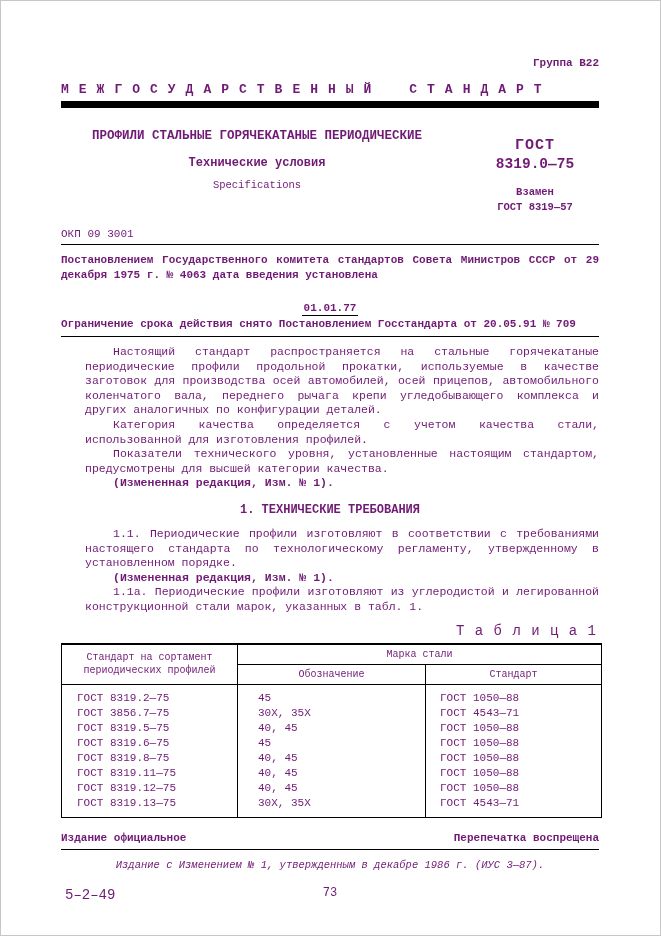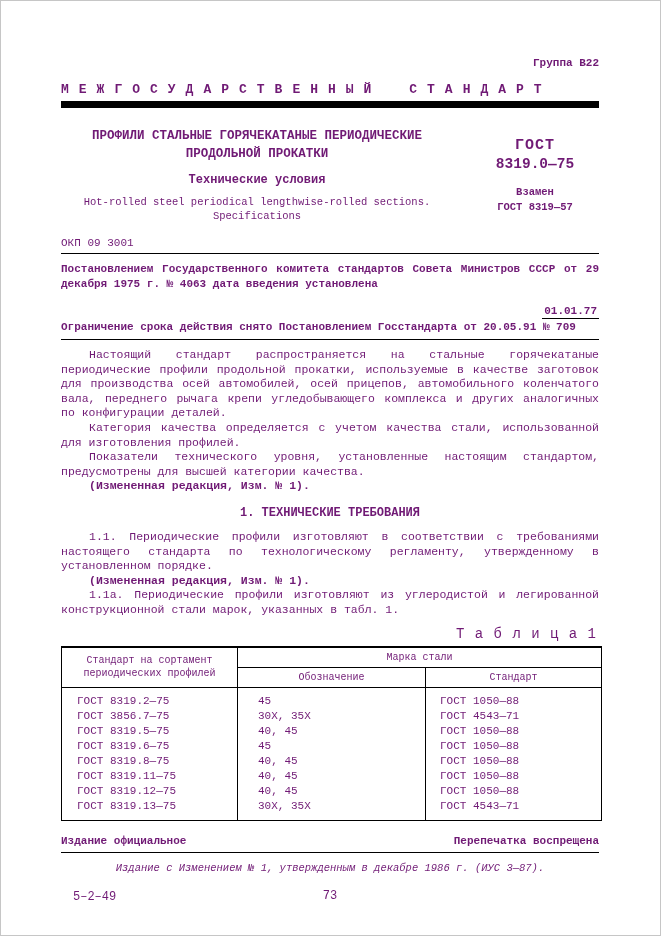--- a/index.html
+++ b/index.html
@@ -34,26 +34,26 @@
   .gost-label { font-weight: bold; font-size: 15px; letter-spacing: 1px; }
   .gost-number { font-weight: bold; font-size: 14.5px; margin-top: 2px; }
   .replaces { margin-top: 13px; font-weight: bold; font-size: 10.5px; line-height: 1.4; }
 
   .okp { margin-top: 14px; font-size: 11px; }
   .rule { border-top: 1px solid #000; }
   .rule-1 { margin-top: 4px; }
   .rule-2 { margin-top: 6px; }
 
   .decree { margin-top: 8px; font-weight: bold; font-size: 11px; line-height: 1.35; text-align: justify; }
-  .date-row { text-align: right; margin-top: 9px; }
+  .date-row { text-align: center; margin-top: 15px; }
   .effective-date { display: inline-block; font-weight: bold; font-size: 11px; border-bottom: 1px solid #000; padding: 0 2px 1px; }
   .limitation { font-weight: bold; font-size: 11px; margin-top: 2px; }
 
   .body-text { margin-top: 8px; }
-  .para { font-size: 11.5px; line-height: 1.27; text-align: justify; text-indent: 28px; }
+  .para { font-size: 11.5px; line-height: 1.27; text-align: justify; text-indent: 28px; margin-left: 24px; }
   .para.bold { font-weight: bold; }
 
   .section-heading { text-align: center; font-weight: bold; font-size: 12px; margin: 12px 0 10px; }
 
   .table-caption { text-align: right; font-size: 14px; margin: 8px 2px 4px 0; letter-spacing: 1px; }
 
   table.t1 { width: 100%; border-collapse: collapse; table-layout: fixed; border: 1px solid #000; border-top: 2px solid #000; }
   .t1 thead th {
     border: 1px solid #000; border-top: none;
     font-weight: normal; font-size: 10px; line-height: 1.3;
@@ -71,43 +71,41 @@
   .t1 tbody tr:last-child td { padding-bottom: 6px; }
 
   .footer-row {
     display: flex; justify-content: space-between;
     font-weight: bold; font-size: 11px;
     margin-top: 14px; padding-bottom: 5px;
     border-bottom: 1px solid #000;
   }
   .edition-note { text-align: center; font-style: italic; font-size: 10.5px; margin-top: 9px; }
   .bottom-row { position: relative; margin-top: 12px; height: 16px; text-align: center; }
-  .print-code { position: absolute; left: 12px; top: 4px; font-size: 12px; }
+  .print-code { position: absolute; left: 4px; top: 4px; font-size: 14px; }
   .page-number { font-size: 12px; }
 </style>
 </head>
 <body>
 
 <div class="page">
   <div class="content">
 
     <div class="group-label">Группа В22</div>
 
     <div class="masthead">МЕЖГОСУДАРСТВЕННЫЙ СТАНДАРТ</div>
     <div class="masthead-rule"></div>
 
     <div class="title-block">
       <div class="tb-left">
         <div class="main-title">
           <div>ПРОФИЛИ СТАЛЬНЫЕ ГОРЯЧЕКАТАНЫЕ ПЕРИОДИЧЕСКИЕ</div>
-          <div>ПРОДОЛЬНОЙ ПРОКАТКИ</div>
         </div>
         <div class="subtitle">Технические условия</div>
         <div class="title-en">
-          <div>Hot-rolled steel periodical lengthwise-rolled sections.</div>
           <div>Specifications</div>
         </div>
       </div>
       <div class="tb-right">
         <div class="gost-label">ГОСТ</div>
         <div class="gost-number">8319.0—75</div>
         <div class="replaces">
           <div>Взамен</div>
           <div>ГОСТ 8319—57</div>
         </div>

